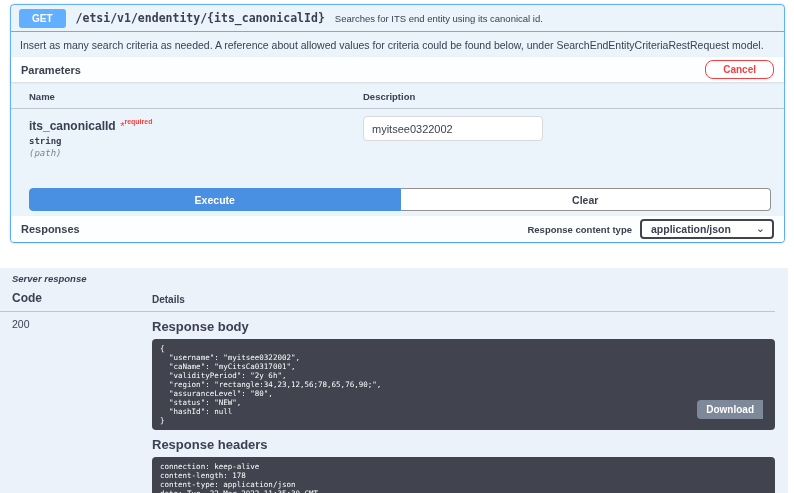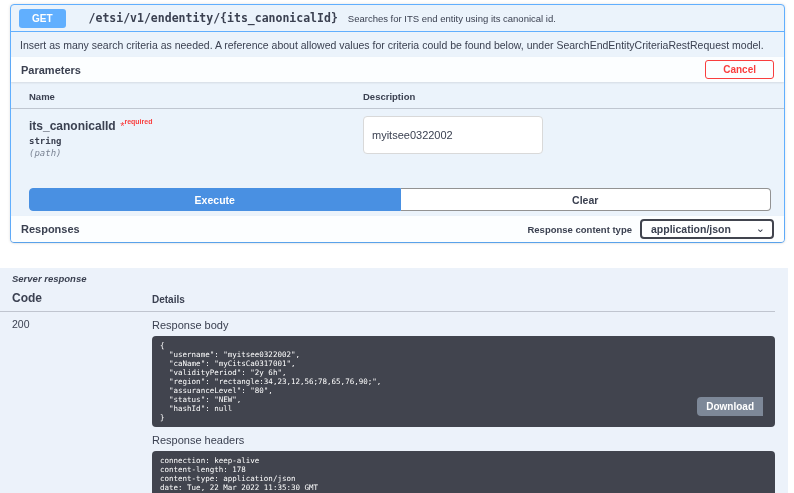--- a/index.html
+++ b/index.html
@@ -12,50 +12,50 @@
     box-shadow:0 0 3px rgba(0,0,0,.12);
   }
   .op-summary {
     display:flex; align-items:center; gap:10px;
     height:27px; padding:0 8px; border-bottom:1px solid #61affe;
   }
   .method-badge {
     background:#61affe; color:#fff; font-weight:bold; font-size:10px;
     padding:4px 13px; border-radius:3px; text-align:center; cursor:pointer;
   }
-  .op-path { font-family:"DejaVu Sans Mono", monospace; font-weight:bold; font-size:11.5px; color:#3b4151; cursor:pointer;margin-left:13px; }
+  .op-path { font-family:"DejaVu Sans Mono", monospace; font-weight:bold; font-size:11.5px; color:#3b4151; cursor:pointer; }
   .op-summary-desc { font-size:9.5px; color:#3b4151; }
   .op-description { padding:7px 9px; font-size:10.5px; color:#3b4151; height:25px; }
 
   .section-header {
     background:rgba(255,255,255,.85); min-height:24px;
     display:flex; align-items:center; justify-content:space-between;
     padding:3px 10px; box-shadow:0 1px 2px rgba(0,0,0,.10);
   }
   .section-title { font-size:11px; font-weight:bold; color:#3b4151; }
   .cancel-btn {
     border:1px solid #f93e3e; color:#f93e3e; background:transparent;
     font-family:"Liberation Sans", sans-serif;
-    font-weight:bold; font-size:10px; padding:3px 17px; border-radius:3px; cursor:pointer;
+    font-weight:bold; font-size:10px; padding:3px 17px; border-radius:8px; cursor:pointer;
   }
 
   .param-table-head {
     display:grid; grid-template-columns:334px 1fr;
     padding:9px 18px 6px 18px; border-bottom:1px solid rgba(59,65,81,.25);
     margin:0 0;
   }
   .col-head { font-size:9.5px; font-weight:bold; color:#3b4151; }
   .param-row { display:grid; grid-template-columns:334px 1fr; padding:7px 18px; }
   .param-name { font-size:12px; font-weight:bold; color:#3b4151; }
   .required-star { color:#f93e3e; font-size:11px; }
   .required-label { color:#f93e3e; font-size:7px; font-weight:bold; vertical-align:super; }
   .param-type { font-family:"DejaVu Sans Mono", monospace; font-size:9px; font-weight:bold; margin-top:2px; }
   .param-in { font-family:"DejaVu Sans Mono", monospace; font-size:9px; font-style:italic; color:#7b8494; margin-top:2px; }
   .param-input {
-    width:180px; height:38px; border:1px solid #d9d9d9; border-radius:4px;
+    width:180px; height:25px; border:1px solid #d9d9d9; border-radius:4px;
     font-family:"Liberation Sans", sans-serif; font-size:11px; color:#3b4151; padding:0 8px; background:#fff;
   }
 
   .execute-wrapper { position:absolute; left:18px; right:13px; top:183px; display:flex; height:23px; }
   .execute-btn {
     flex:1; background:#4990e2; color:#fff; border:1px solid #4990e2;
     font-family:"Liberation Sans", sans-serif;
     font-weight:bold; font-size:10.5px; border-radius:4px 0 0 4px; cursor:pointer;
   }
   .clear-btn {
@@ -82,21 +82,21 @@
   }
   .server-response-title { font-size:9.5px; font-weight:bold; padding:0 12px;font-style:italic; }
   .resp-head-row {
     display:grid; grid-template-columns:140px 1fr; align-items:end;
     padding:7px 12px 6px 12px; border-bottom:1px solid rgba(59,65,81,.25); margin-right:13px;
   }
   .code-head { font-size:12px; font-weight:bold; }
   .details-head { font-size:10px; font-weight:bold; }
   .resp-row { display:grid; grid-template-columns:140px 1fr; padding:6px 12px 0 12px; }
   .resp-code { font-size:10.5px; }
-  .block-label { font-size:11px; font-weight:normal; margin:1px 0 5px 0; }
+  .block-label { font-size:13px; font-weight:bold; margin:1px 0 5px 0; }
   .code-block {
     position:relative; background:#41444e; color:#ffffff; border-radius:4px;
     font-family:"DejaVu Sans Mono", monospace; font-size:7.5px; line-height:9px;
     padding:5px 8px; white-space:pre; width:623px; overflow:hidden;
   }
   .code-block.body-block { min-height:88px; }
   .download-btn {
     position:absolute; right:0px; bottom:8px; background:#7d8898; color:#fff;
     font-family:"Liberation Sans", sans-serif;
     font-weight:bold; font-size:10px; padding:4px 9px; border-radius:4px 0 0 4px; border:none; cursor:pointer;

